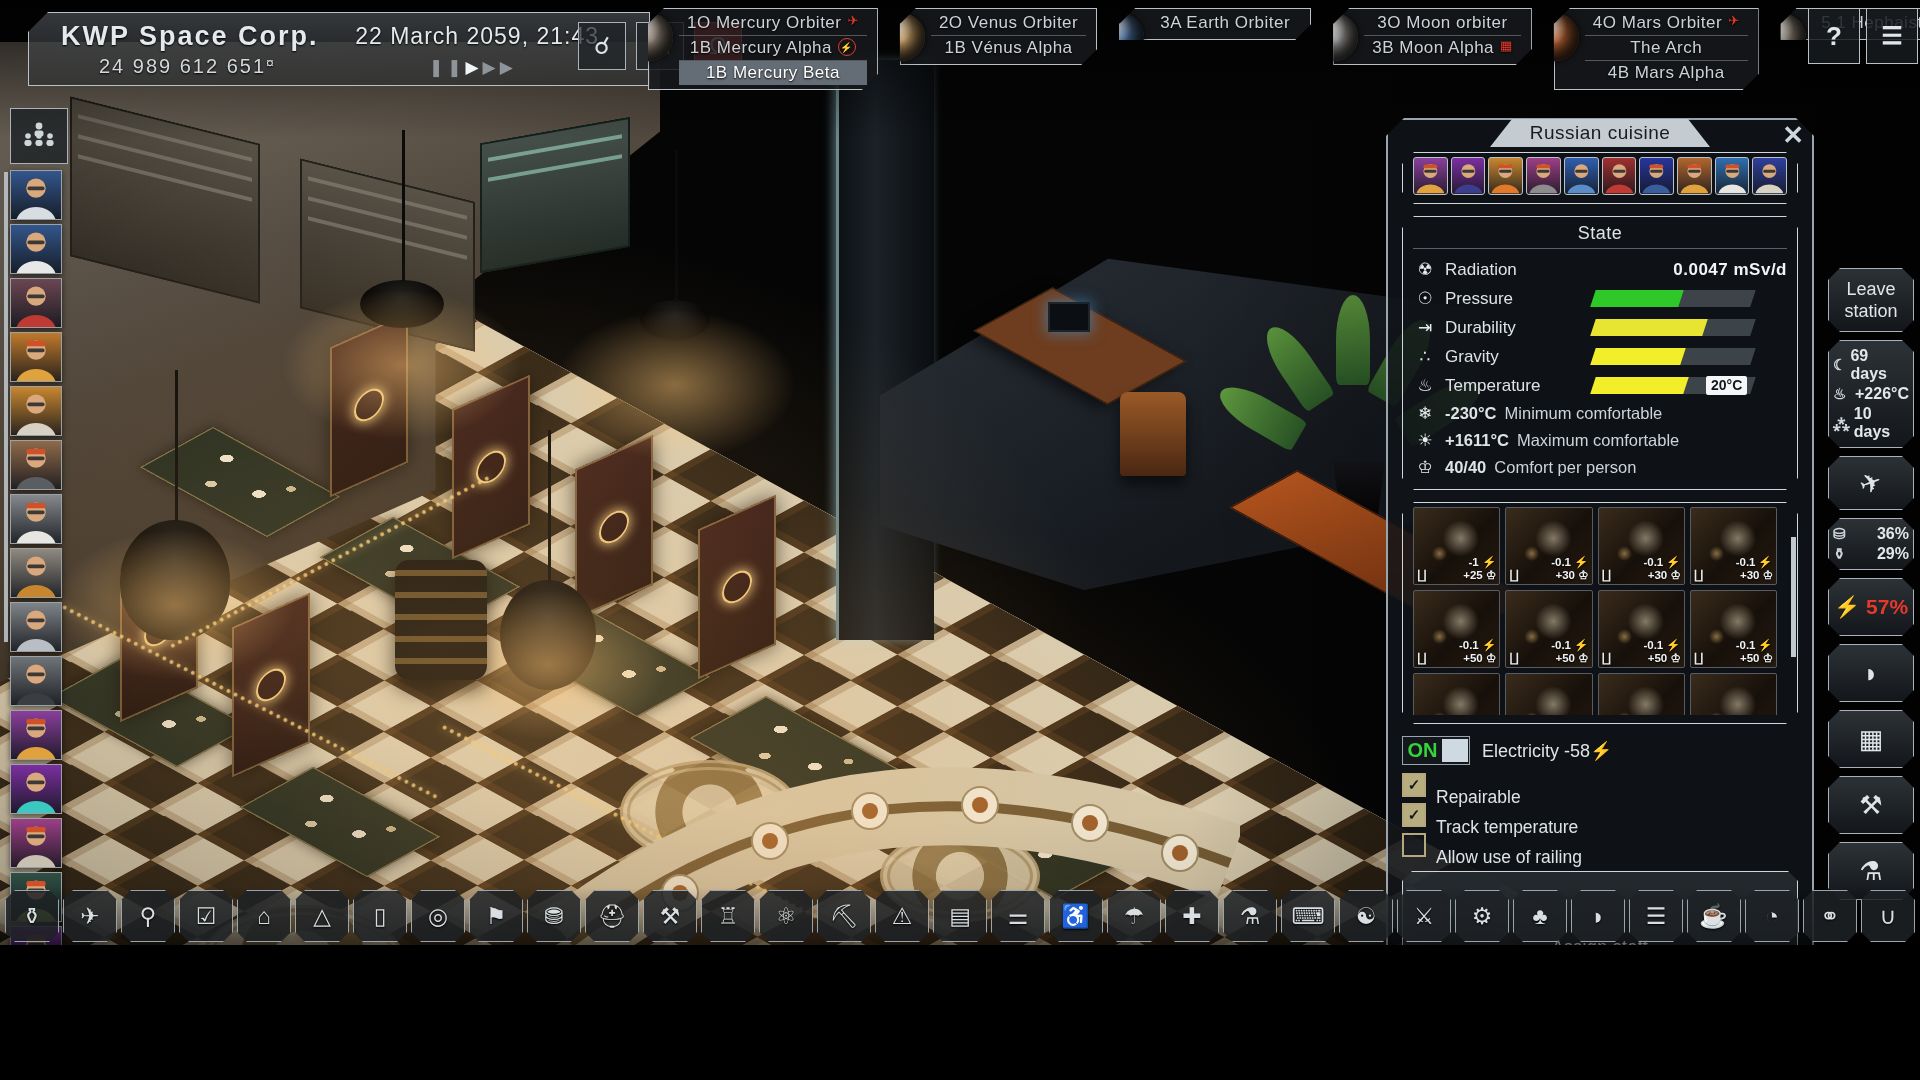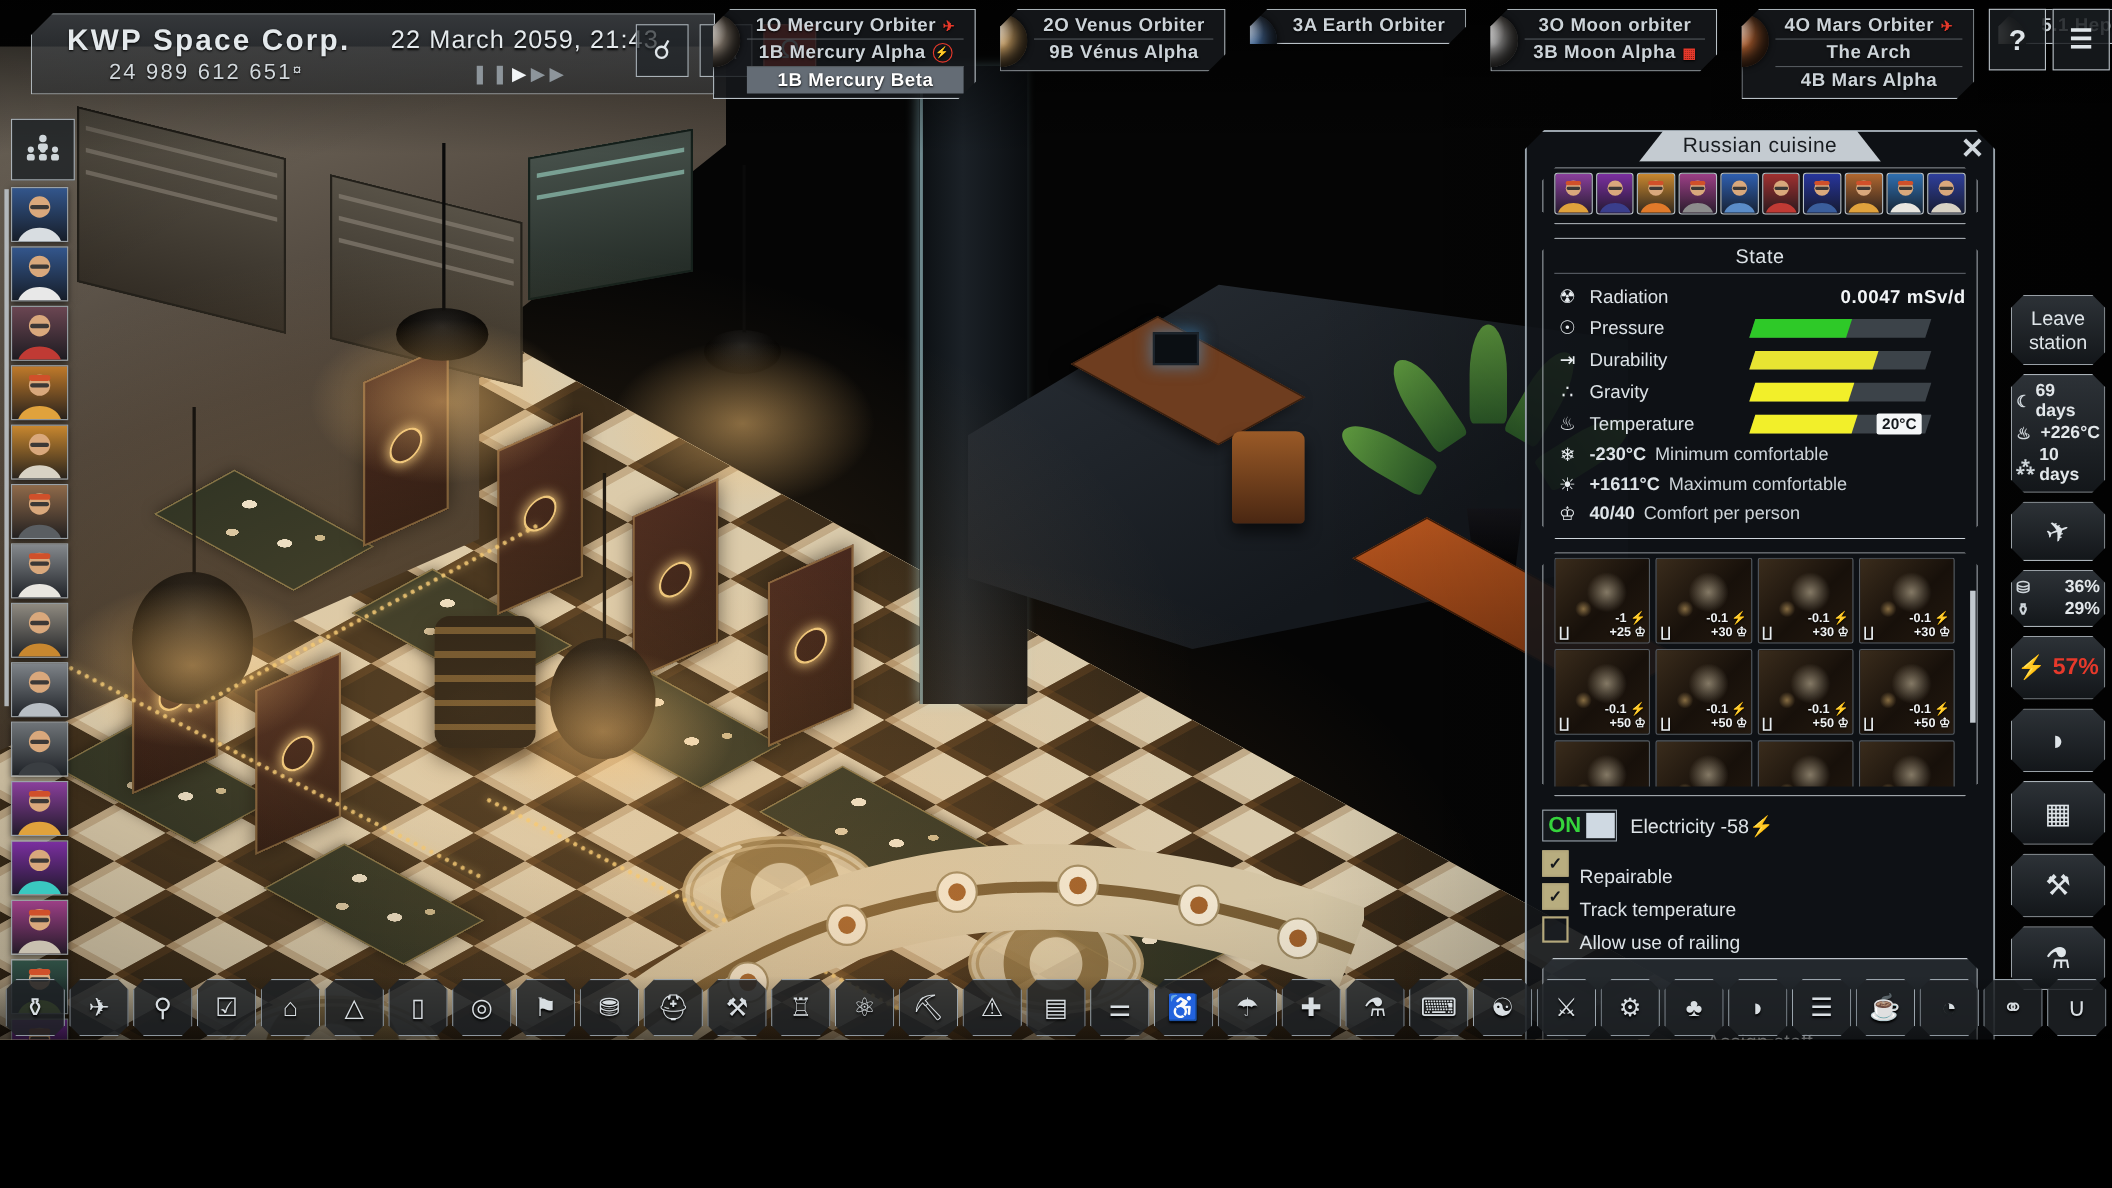--- a/index.html
+++ b/index.html
@@ -113,22 +113,22 @@
   .qa-glyph{pointer-events:none;}
 
   
   #locations{position:absolute;left:648px;top:8px;display:flex;gap:22px;align-items:flex-start;}
   .loc-group{position:relative;background:rgba(22,25,28,.85);border:1.5px solid #b9c1c7;
     clip-path:polygon(16px 0,100% 0,100% calc(100% - 16px),calc(100% - 16px) 100%,0 100%,0 16px);
     padding:2px 10px 4px 30px;min-width:150px;}
   .planet{position:absolute;left:-24px;top:4px;width:48px;height:48px;border-radius:50%;z-index:2;
     box-shadow:inset -8px -8px 14px rgba(0,0,0,.75),0 0 6px rgba(0,0,0,.8);}
   .asteroid-cluster{border-radius:40% 55% 50% 45%;}
-  .loc-tab{position:relative;display:flex;align-items:center;justify-content:center;gap:6px;
-    padding:2px 8px;font-size:17px;letter-spacing:.5px;color:#ccd3d8;white-space:nowrap;cursor:pointer;text-shadow:0 1px 2px #000;font-weight:bold;}
+  .loc-tab{position:relative;display:flex;justify-content:center;gap:6px;
+    padding:2px 8px;font-size:17px;letter-spacing:.5px;color:#ccd3d8;white-space:nowrap;cursor:pointer;text-shadow:0 1px 2px #000;}
   .loc-tab+.loc-tab{border-top:1px solid #53585d;}
   .loc-tab.selected{background:#646c75;color:#ffffff;}
   .badge{font-size:13px;color:#e6392b;}
   .badge.power{display:inline-flex;align-items:center;justify-content:center;width:16px;height:16px;border:1.6px solid #e6392b;border-radius:50%;font-size:10px;}
   .top-btn{position:absolute;top:8px;width:50px;height:54px;display:flex;align-items:center;justify-content:center;
     background:rgba(24,27,30,.85);border:1.6px solid #b9c1c7;font-size:26px;font-weight:bold;color:#dfe5e9;cursor:pointer;}
   #helpBtn{left:1808px;}
   #menuBtn{left:1866px;font-size:24px;}
 
   
@@ -348,21 +348,21 @@
           <div class="loc-tab selected">
             <span>1B Mercury Beta</span>
           </div>
         </div>
         <div class="loc-group">
           <span class="planet" style="background: radial-gradient(circle at 35% 30%, rgba(255, 255, 255, 0.45) 0px, rgba(255, 255, 255, 0.45) 16%, transparent 42%), radial-gradient(circle at 55% 55%, rgb(201, 159, 99), rgb(29, 24, 19) 96%);"></span>
           <div class="loc-tab">
             <span>2O Venus Orbiter</span>
           </div>
           <div class="loc-tab">
-            <span>9B Vénus Alpha</span>
+            <span>1B Vénus Alpha</span>
           </div>
         </div>
         <div class="loc-group">
           <span class="planet" style="background: radial-gradient(circle at 35% 30%, rgba(255, 255, 255, 0.45) 0px, rgba(255, 255, 255, 0.45) 16%, transparent 42%), radial-gradient(circle at 55% 55%, rgb(65, 105, 156), rgb(29, 24, 19) 96%);"></span>
           <div class="loc-tab">
             <span>3A Earth Orbiter</span>
           </div>
         </div>
         <div class="loc-group">
           <span class="planet" style="background: radial-gradient(circle at 35% 30%, rgba(255, 255, 255, 0.45) 0px, rgba(255, 255, 255, 0.45) 16%, transparent 42%), radial-gradient(circle at 55% 55%, rgb(155, 155, 155), rgb(29, 24, 19) 96%);"></span>

